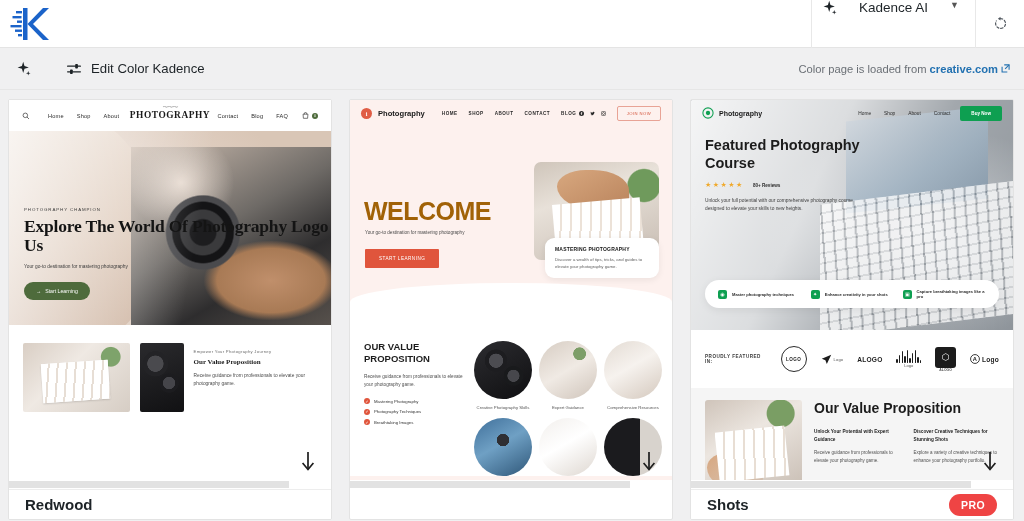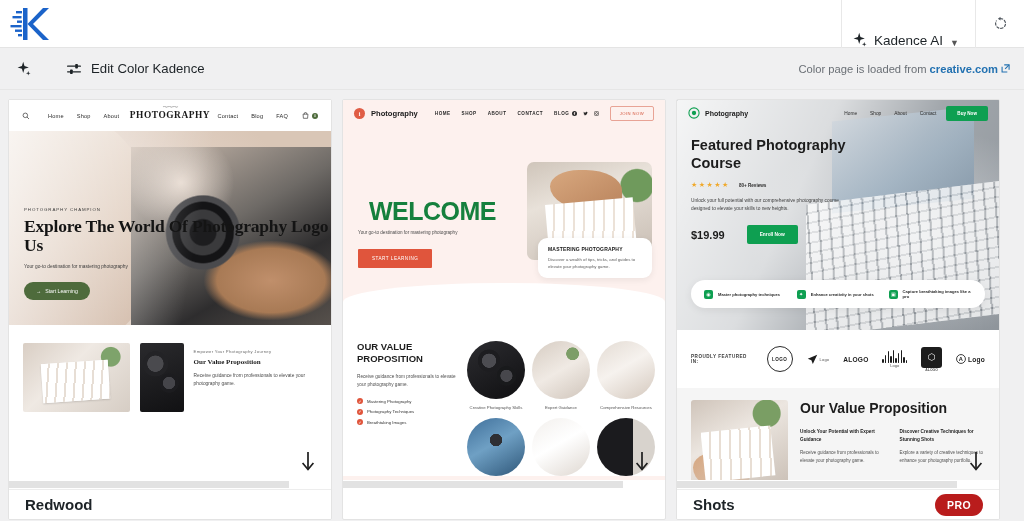--- a/index.html
+++ b/index.html
@@ -17,21 +17,21 @@
     border-bottom: 1px solid #e4e4e4;
     position: relative;
   }
   .logo-wrap {
     width: 60px; height: 48px;
     display: flex; align-items: center; justify-content: center;
   }
   .logo-k { width: 40px; height: 34px; display:block; }
   .topbar-spacer { flex: 1; }
   .ai-menu {
-    display: flex; align-items: flex-end; gap: 6px;
+    display: flex; align-items: flex-start; gap: 21px;
     height: 48px; padding: 0 16px 0 10px;
     border-left: 1px solid #e8e8e8;
     font-size: 13.5px; color: #1d2327; cursor: pointer;
   }
   .sparkle { width: 16px; height: 16px; display: block; }
   .chev { font-size: 9px; color: #555; margin-left: 1px; }
   .refresh-btn {
     width: 49px; height: 48px;
     display: flex; align-items: center; justify-content: center;
     border-left: 1px solid #e8e8e8; cursor: pointer;
@@ -51,21 +51,21 @@
   }
   .subbar-right {
     margin-left: auto; font-size: 11.2px; color: #6a6f75;
     display: flex; align-items: center; gap: 3px; white-space: nowrap;
   }
   .subbar-right a { color: #2271b1; text-decoration: none; font-weight: 700; }
   .ext-ico { width: 9px; height: 9px; display:block; }
 
   
   .grid {
-    display: flex; gap: 10px;
+    display: flex; gap: 17px;
     padding: 9px 0 0 8px;
     height: 430px;
   }
   .card {
     width: 324px; height: 421px;
     background: #fff;
     border: 1px solid #e3e3e3;
     border-radius: 2px;
     overflow: hidden;
     position: relative;
@@ -83,21 +83,21 @@
     background: #e2e2e2; display: block;
   }
   .card-foot {
     flex: 1; display: flex; align-items: center;
     padding: 0 16px; background: #fff;
     border-top: 1px solid #ededed;
   }
   .card-title { font-size: 15px; font-weight: 700; color: #1d2327; }
   .pro-badge {
     margin-left: auto;
-    background: #b91c1c; color: #fff;
+    background: #ef4444; color: #fff;
     font-size: 10.5px; font-weight: 700; letter-spacing: .4px;
     padding: 5px 12px; border-radius: 13px;
   }
   .dl-arrow {
     position: absolute; right: 14px; bottom: 47px;
     width: 18px; height: 22px; z-index: 6;
   }
 
   
   .p1-nav {
@@ -200,22 +200,22 @@
   .p2-join {
     margin-left: 11px; border: 1px solid #e8a395; color: #d4553c;
     font-size: 4.2px; padding: 4px 9px; border-radius: 2px; letter-spacing: .4px;
   }
   .p2-hero { position: relative; height: 200px; }
   .p2-hero .curve {
     position: absolute; left: 0; right: 0; bottom: 0; height: 44px;
     background: #fff; border-radius: 100% 100% 0 0 / 38px 38px 0 0;
   }
   .p2-h1 {
-    position: absolute; left: 26px; top: 70px;
-    font-size: 25px; font-weight: 700; color: #15803d; letter-spacing: -.5px;
+    position: absolute; left: 14px; top: 70px;
+    font-size: 25px; font-weight: 700; color: #a16207; letter-spacing: -.5px;
   }
   .p2-sub { position: absolute; left: 15px; top: 103px; font-size: 4.6px; color: #4a4a4a; }
   .p2-btn {
     position: absolute; left: 15px; top: 122px;
     background: #e0553c; color: #fff; font-size: 4.6px;
     padding: 7px 14px; letter-spacing: .5px; border-radius: 1px;
   }
   .p2-photo {
     position: absolute; right: 13px; top: 35px; width: 125px; height: 98px;
     border-radius: 7px; overflow: hidden;
@@ -617,24 +617,20 @@
           <div class="p3-buy">Buy Now</div>
         </div>
 
         <div class="p3-body">
           <div class="p3-h1">Featured Photography Course</div>
           <div class="p3-stars">
             <span class="st">★★★★★</span>
             <span class="p3-rev">80+ Reviews</span>
           </div>
           <div class="p3-para">Unlock your full potential with our comprehensive photography course designed to elevate your skills to new heights.</div>
-          <div class="p3-price-row">
-            <span class="p3-price">$19.99</span>
-            <span class="p3-enroll">Enroll Now</span>
-          </div>
         </div>
 
         <div class="p3-features">
           <div class="p3-feat">
             <span class="p3-fico">◉</span>
             <span class="p3-ftxt">Master photography techniques</span>
           </div>
           <div class="p3-feat">
             <span class="p3-fico">✦</span>
             <span class="p3-ftxt">Enhance creativity in your shots</span>

